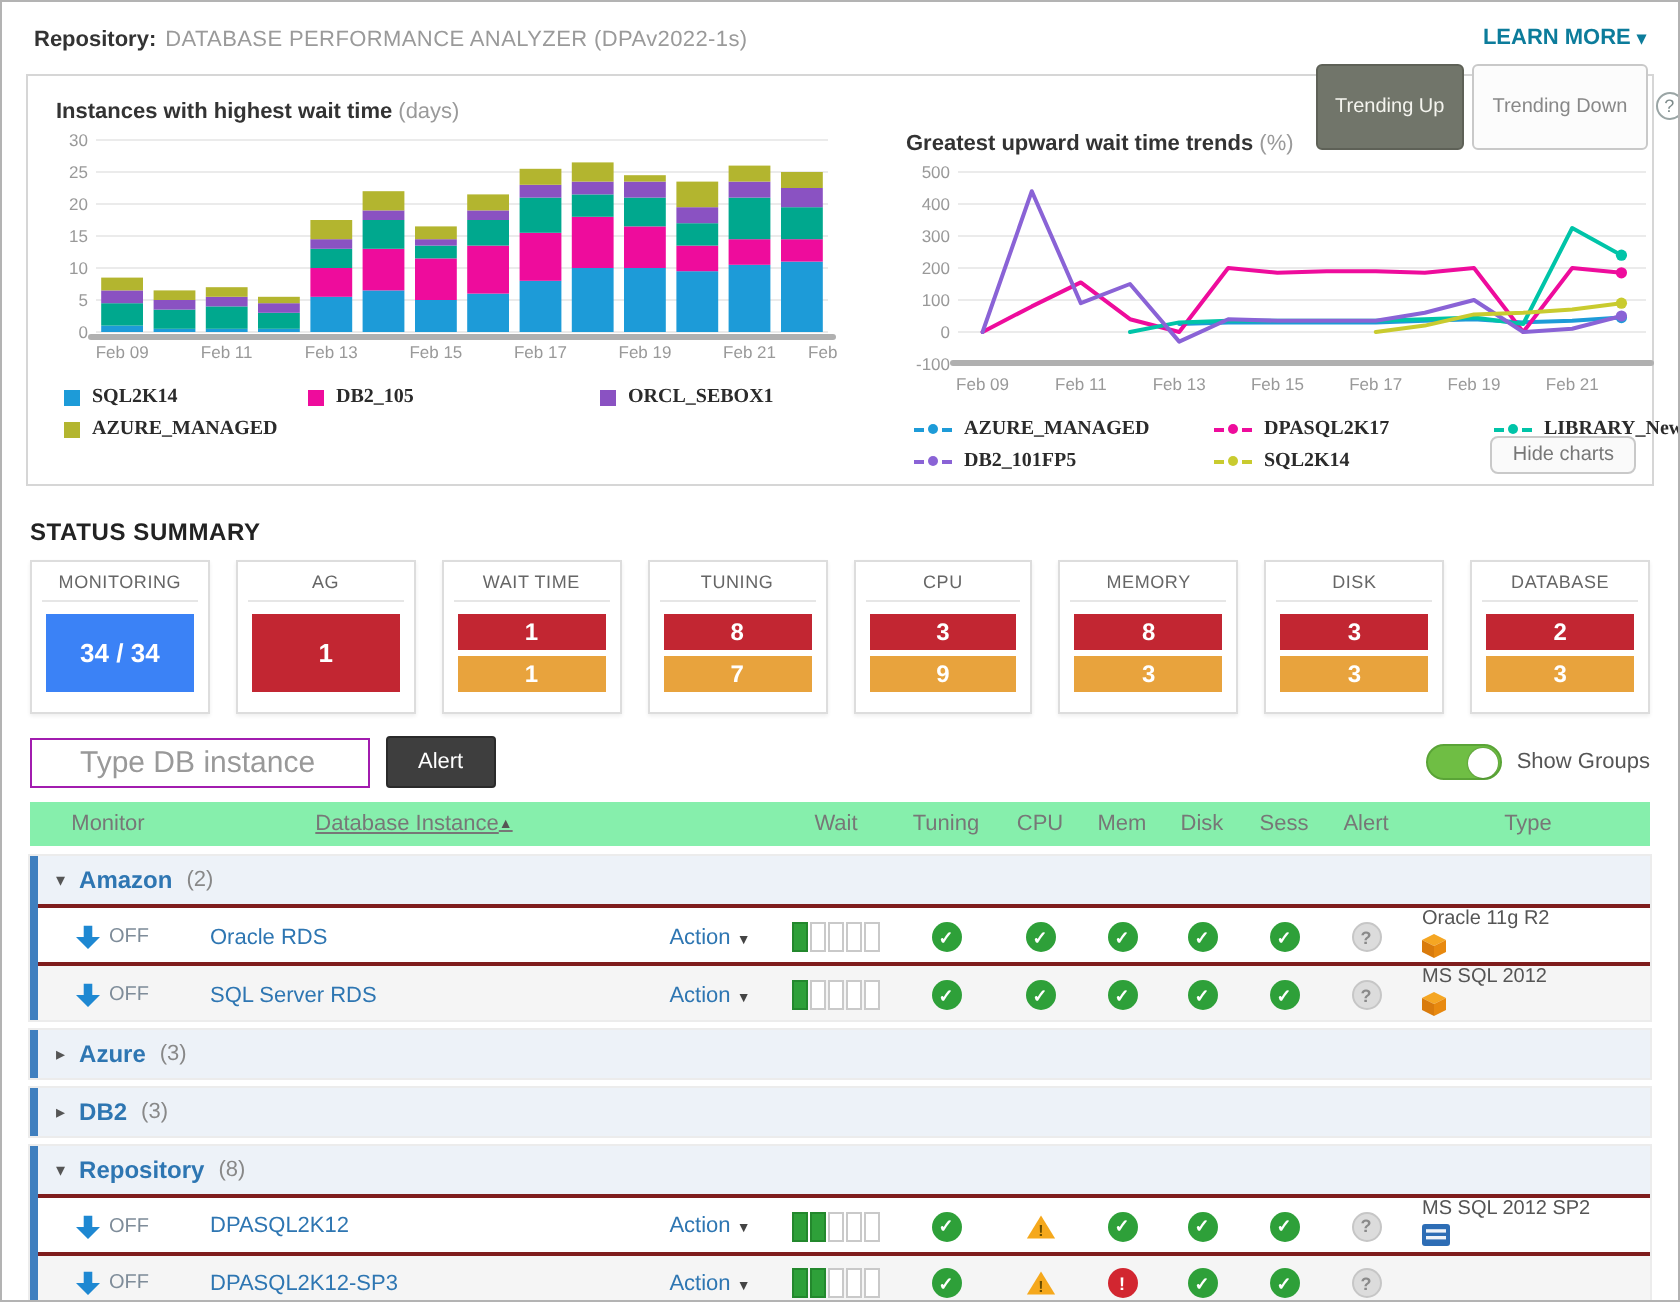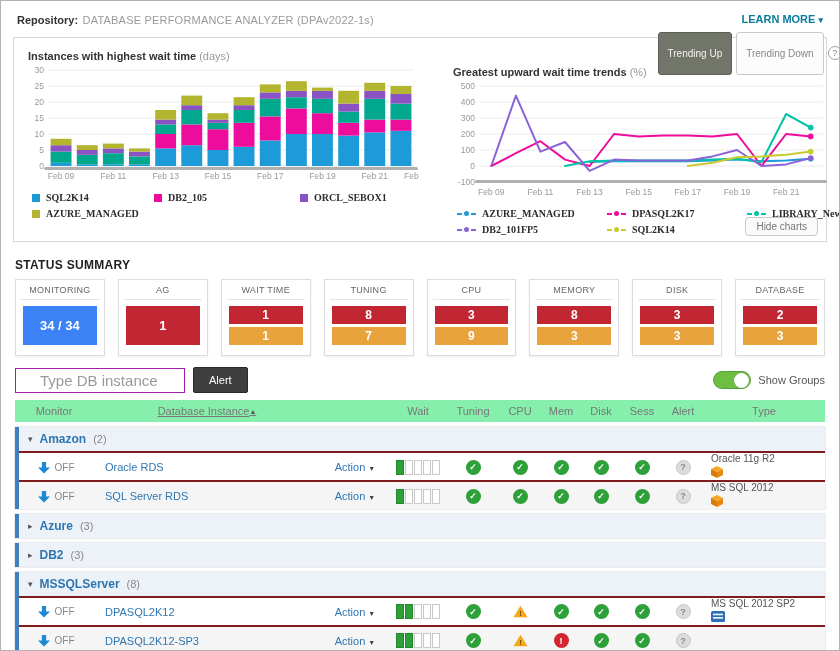--- a/index.html
+++ b/index.html
@@ -508,21 +508,21 @@
       <div class="tgroup">
         <div class="ghead">
           <span class="garrow">▸</span>
           <span class="gname">DB2</span>
           <span class="gcount">(3)</span>
         </div>
       </div>
       <div class="tgroup">
         <div class="ghead">
           <span class="garrow">▾</span>
-          <span class="gname">MSSQLServer</span>
+          <span class="gname">Repository</span>
           <span class="gcount">(8)</span>
         </div>
         <div class="trow">
           <span class="cell monitor">
             <span class="dn">
               <svg width="12" height="13" viewBox="0 0 14 15">
                 <path d="M4.5 1h5v6.5H14L7 14.5 0 7.5h4.5z" fill="#1e88d2"></path>
               </svg>
             </span>
             <span class="offtxt">OFF</span>

